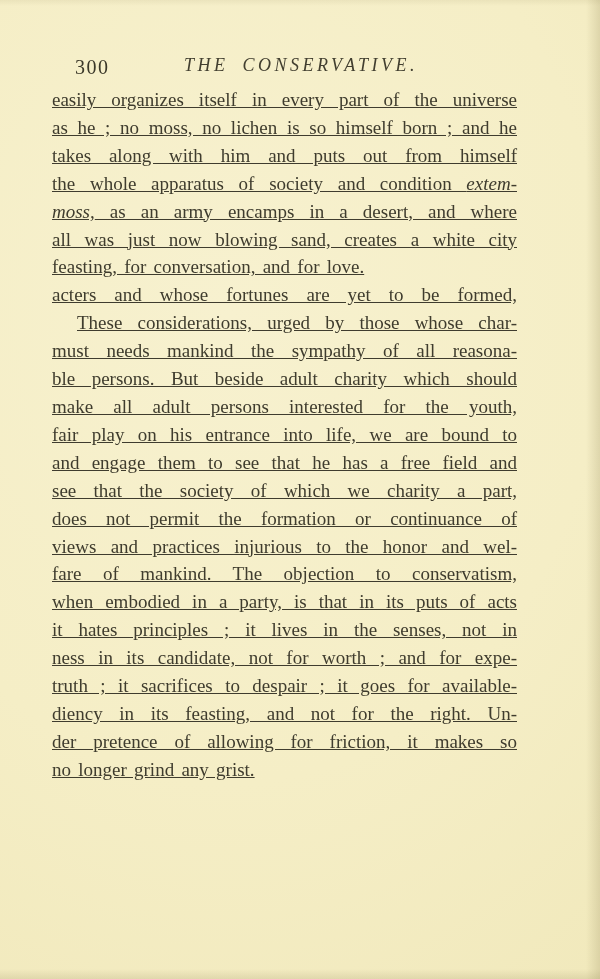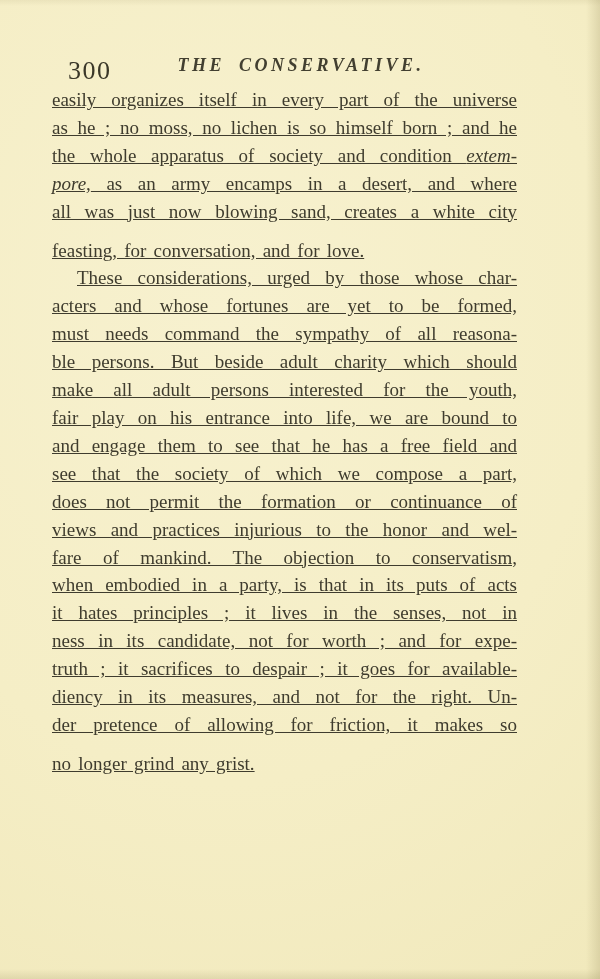--- a/index.html
+++ b/index.html
@@ -28,88 +28,87 @@
     position: absolute; left: 0; top: 0; width: 100%; height: 6px;
     background: linear-gradient(to top, rgba(140,128,80,0), rgba(140,128,80,0.10));
     pointer-events: none;
   }
   .header {
     position: absolute;
     top: 55px; left: 68px; right: 66px;
     height: 26px;
   }
   .page-number {
-    position: absolute; left: 0; top: 1px;
-    font-size: 26px;
+    position: absolute; left: 7px; top: 1px;
+    font-size: 20px;
     letter-spacing: 1.5px;
     color: #3b3829;
   }
   .running-title {
     text-align: center;
     font-style: italic;
     font-size: 18px;
     letter-spacing: 3.5px;
     word-spacing: 6px;
     color: #423f30;
-    font-weight: bold;
   }
   .textblock {
     position: absolute;
     top: 86px; left: 52px;
     width: 465px;
     font-size: 19px;
     line-height: 27.9px;
     word-spacing: 2.5px;
     text-decoration: underline;
   }
   .line {
     text-align: justify;
     text-align-last: justify;
     white-space: normal;
   }
   .line.no-just {
     text-align: left;
     text-align-last: left;
-    margin-top: 11px;
   }
   .line.indent { padding-left: 25px; }
   .line .i { font-style: italic; }
 </style>
 </head>
 <body>
 
 <div class="page">
   <div class="header">
     <span class="page-number">300</span>
     <div class="running-title">THE CONSERVATIVE.</div>
   </div>
 
   <div class="textblock">
       <div class="line"><span>easily organizes itself in every part of the universe</span></div>
       <div class="line"><span>as he ; no moss, no lichen is so himself born ; and he</span></div>
+      <div class="line"><span>takes along with him and puts out from himself</span></div>
       <div class="line"><span>the whole apparatus of society and condition </span><span class="i">extem-</span></div>
-      <div class="line"><span class="i">pore,</span><span> as an army encamps in a desert, and where</span></div>
+      <div class="line"><span class="i">moss,</span><span> as an army encamps in a desert, and where</span></div>
       <div class="line"><span>all was just now blowing sand, creates a white city</span></div>
       <div class="line no-just"><span>feasting, for conversation, and for love.</span></div>
+      <div class="line"><span>acters and whose fortunes are yet to be formed,</span></div>
       <div class="line indent"><span>These considerations, urged by those whose char-</span></div>
-      <div class="line"><span>acters and whose fortunes are yet to be formed,</span></div>
-      <div class="line"><span>must needs command the sympathy of all reasona-</span></div>
+      <div class="line"><span>must needs mankind the sympathy of all reasona-</span></div>
       <div class="line"><span>ble persons.  But beside adult charity which should</span></div>
       <div class="line"><span>make all adult persons interested for the youth,</span></div>
       <div class="line"><span>fair play on his entrance into life, we are bound to</span></div>
       <div class="line"><span>and engage them to see that he has a free field and</span></div>
-      <div class="line"><span>see that the society of which we compose a part,</span></div>
+      <div class="line"><span>see that the society of which we charity a part,</span></div>
       <div class="line"><span>does not permit the formation or continuance of</span></div>
       <div class="line"><span>views and practices injurious to the honor and wel-</span></div>
       <div class="line"><span>fare of mankind.  The objection to conservatism,</span></div>
       <div class="line"><span>when embodied in a party, is that in its puts of acts</span></div>
       <div class="line"><span>it hates principles ; it lives in the senses, not in</span></div>
       <div class="line"><span>ness in its candidate, not for worth ; and for expe-</span></div>
       <div class="line"><span>truth ; it sacrifices to despair ; it goes for available-</span></div>
-      <div class="line"><span>diency in its measures, and not for the right.  Un-</span></div>
+      <div class="line"><span>diency in its feasting, and not for the right.  Un-</span></div>
       <div class="line"><span>der pretence of allowing for friction, it makes so</span></div>
       <div class="line no-just"><span>no longer grind any grist.</span></div>
     </div>
 
   <div class="edge-top"></div>
   <div class="edge-right"></div>
   <div class="edge-bottom"></div>
 </div>
 
 </body></html>

